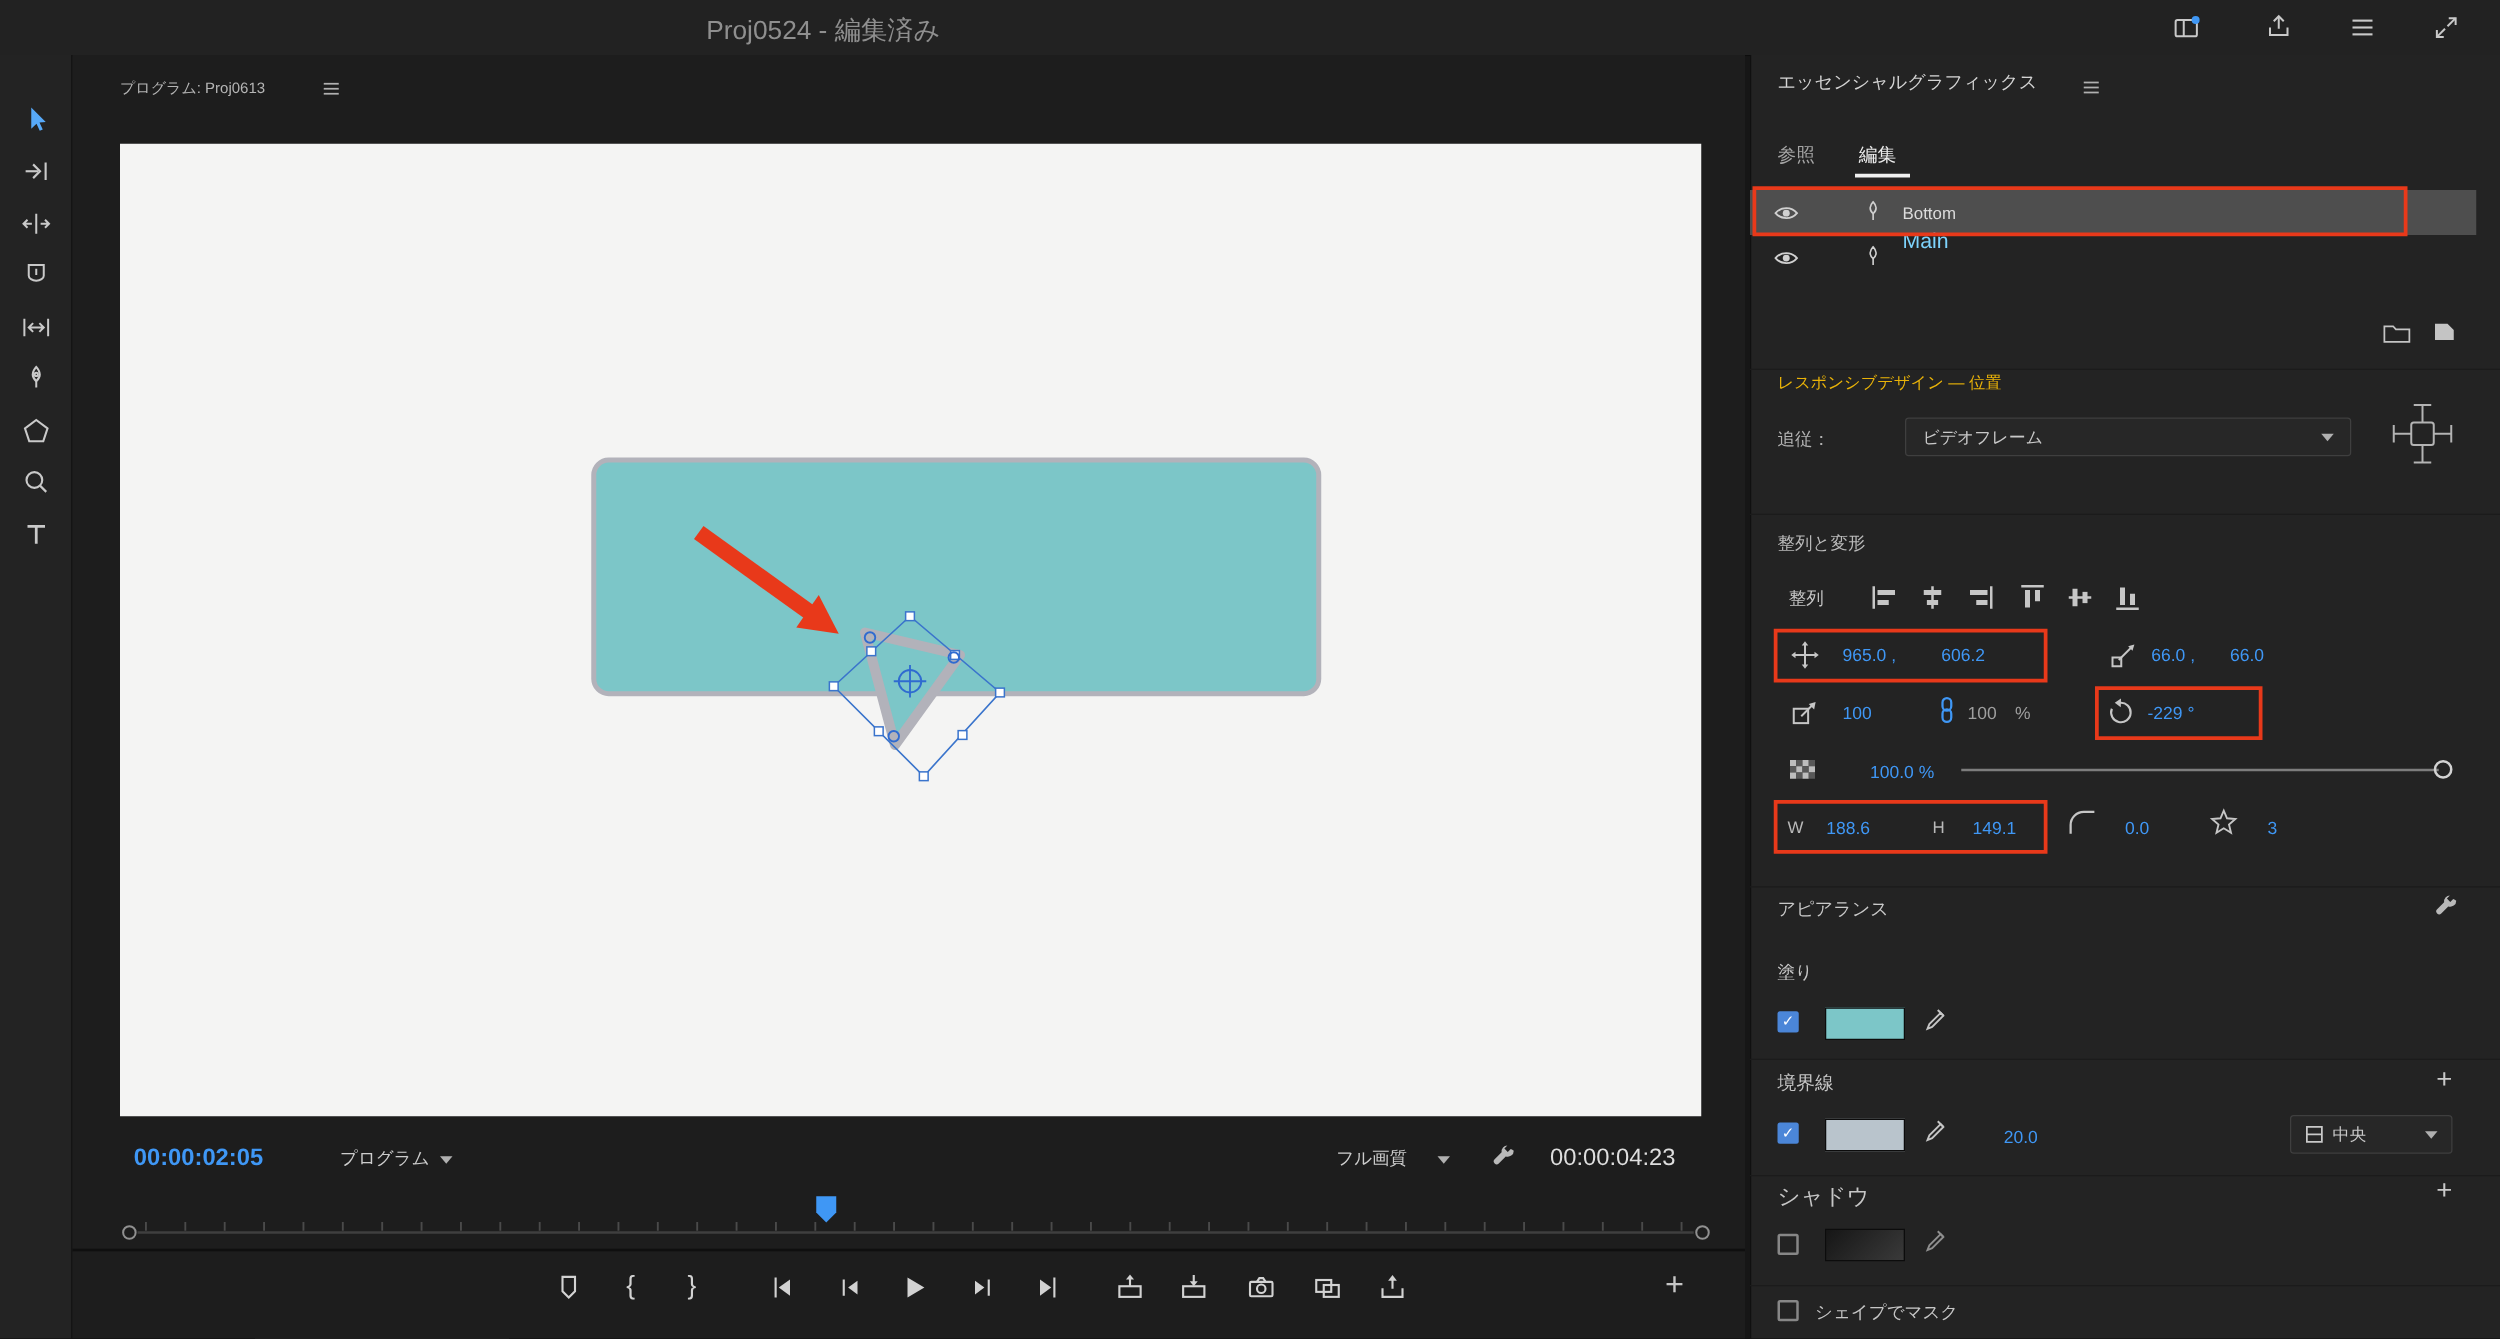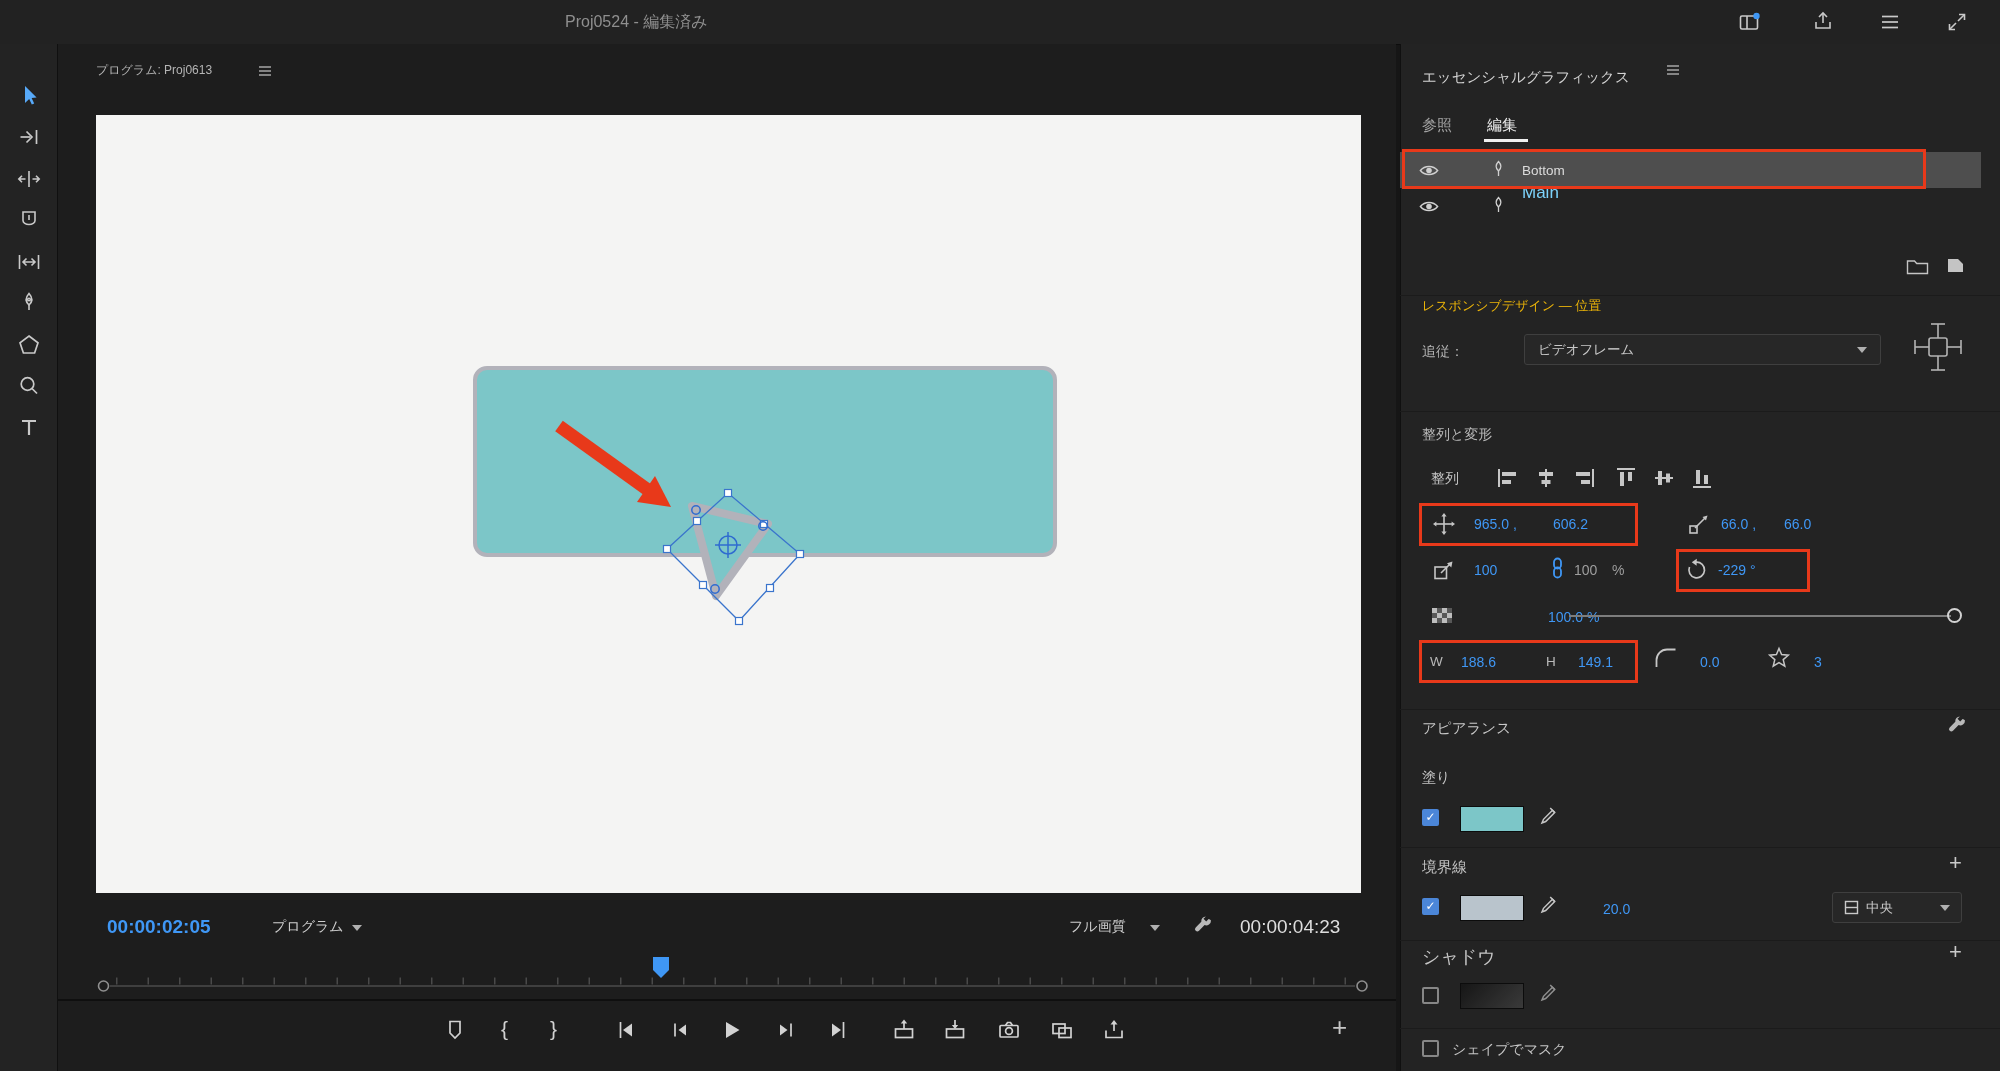--- a/index.html
+++ b/index.html
@@ -19,21 +19,21 @@
   .cb.off{background:transparent;border:2px solid #878787;color:transparent}
   .swatch{position:absolute;width:64px;height:26px;border:1px solid #0c0c0c;box-sizing:border-box}
   .select{position:absolute;background:#272727;border:1px solid #3f3f3f;border-radius:3px;box-sizing:border-box}
 </style>
 </head>
 <body>
 
 <div id="app" style="--blue: #3f97f5; --red: #e8391a; --teal: #7cc6c8;">
 
   <div class="abs" style="left:0;top:0;width:2000px;height:44px;background:#222;border-bottom:1px solid #0d0d0d"></div>
-  <div class="t" style="left:565px;top:14px;font-size:16px;color:#8f8f8f">Proj0524 - 編集済み</div>
+  <div class="t" style="left:565px;top:14px;font-size:21px;color:#8f8f8f">Proj0524 - 編集済み</div>
   <svg class="ic" style="left:1737px;top:10px" width="24" height="24" viewBox="0 0 24 24" fill="none" stroke="#c9c9c9" stroke-width="1.6">
     <rect x="3.5" y="6" width="17" height="13" rx="1.5"></rect>
       <line x1="10" y1="6" x2="10" y2="19"></line>
       <circle cx="19.5" cy="6" r="3.2" fill="#3f97f5" stroke="none"></circle>
   </svg>
   <svg class="ic" style="left:1811px;top:9px" width="24" height="24" viewBox="0 0 24 24" fill="none" stroke="#c9c9c9" stroke-width="1.6">
     <line x1="12" y1="4" x2="12" y2="14"></line>
       <path d="M8 8 l4 -4 4 4"></path>
       <path d="M5 13 v6 h14 v-6"></path>
   </svg>
@@ -193,21 +193,21 @@
       <rect x="10" y="11" width="12" height="9.5"></rect>
   </svg>
   <svg class="ic" style="left:1101px;top:1017px" width="26" height="26" viewBox="0 0 26 26" stroke="#d2d2d2" stroke-width="1.7" fill="none">
     <path d="M5 13.5 v7 h16 v-7"></path>
       <line x1="13" y1="7" x2="13" y2="14"></line>
       <polygon points="13,3 9.5,7.5 16.5,7.5" fill="#d2d2d2" stroke="none"></polygon>
   </svg>
   <div class="t" style="left:1332px;top:1014px;font-size:26px;color:#c6c6c6">+</div>
 
   <div class="abs" style="left:1400px;top:44px;width:600px;height:1027px;background:#232323;border-left:1px solid #101010"></div>
-  <div class="t" style="left:1422px;top:70px;font-size:14.5px;color:#d4d4d4">エッセンシャルグラフィックス</div>
+  <div class="t" style="left:1422px;top:59px;font-size:14.5px;color:#d4d4d4">エッセンシャルグラフィックス</div>
   <svg class="ic" style="left:1666px;top:64px" width="14" height="12" viewBox="0 0 14 12" stroke="#b0b0b0" stroke-width="1.4">
     <line x1="1" y1="2" x2="13" y2="2"></line>
       <line x1="1" y1="6" x2="13" y2="6"></line>
       <line x1="1" y1="10" x2="13" y2="10"></line>
   </svg>
 
   <div class="t" style="left:1422px;top:117px;font-size:15px;color:#a4a4a4">参照</div>
   <div class="t" style="left:1487px;top:117px;font-size:15px;color:#ededed">編集</div>
   <div class="abs" style="left:1484px;top:139px;width:44px;height:3px;background:#f0f0f0"></div>
 
@@ -341,21 +341,21 @@
       <rect x="15" y="0" width="5" height="5" fill="#585858"></rect>
     <rect x="0" y="5" width="5" height="5" fill="#585858"></rect>
       <rect x="5" y="5" width="5" height="5" fill="#bdbdbd"></rect>
       <rect x="10" y="5" width="5" height="5" fill="#585858"></rect>
       <rect x="15" y="5" width="5" height="5" fill="#bdbdbd"></rect>
     <rect x="0" y="10" width="5" height="5" fill="#bdbdbd"></rect>
       <rect x="5" y="10" width="5" height="5" fill="#585858"></rect>
       <rect x="10" y="10" width="5" height="5" fill="#bdbdbd"></rect>
       <rect x="15" y="10" width="5" height="5" fill="#585858"></rect>
   </svg>
-  <div class="t blue" style="left:1548px;top:610px">100.0 %</div>
+  <div class="t blue" style="left:1496px;top:610px">100.0 %</div>
   <div class="abs" style="left:1569px;top:615px;width:382px;height:2px;background:#7d7d7d"></div>
   <div class="abs" style="left:1947px;top:608px;width:15px;height:15px;border:2px solid #d2d2d2;border-radius:50%;box-sizing:border-box"></div>
 
   <div class="t" style="left:1430px;top:655px;font-size:13.5px;color:#b9b9b9">W</div>
   <div class="t blue" style="left:1461px;top:655px">188.6</div>
   <div class="t" style="left:1546px;top:655px;font-size:13.5px;color:#b9b9b9">H</div>
   <div class="t blue" style="left:1578px;top:655px">149.1</div>
   <div class="redbox" style="left:1419px;top:640px;width:219px;height:43px"></div>
   <svg class="ic" style="left:1653px;top:646px" width="26" height="24" viewBox="0 0 26 24" fill="none" stroke="#c6c6c6" stroke-width="1.8">
     <path d="M3.5 21 V14 A10.5 10.5 0 0 1 14 3.5 h8.5"></path>

